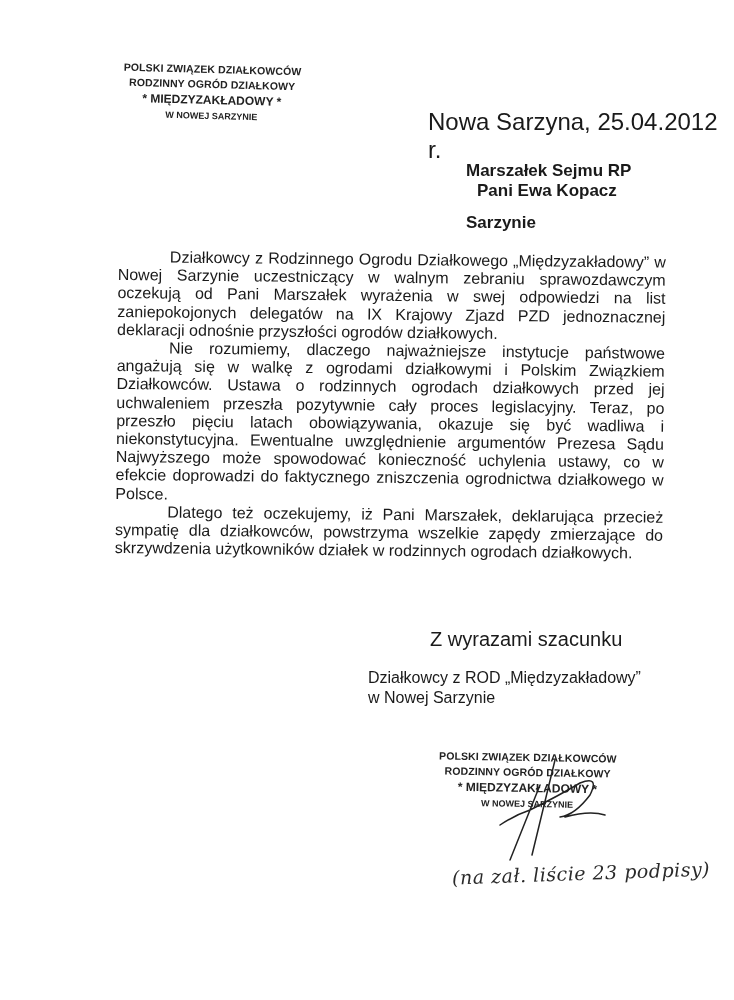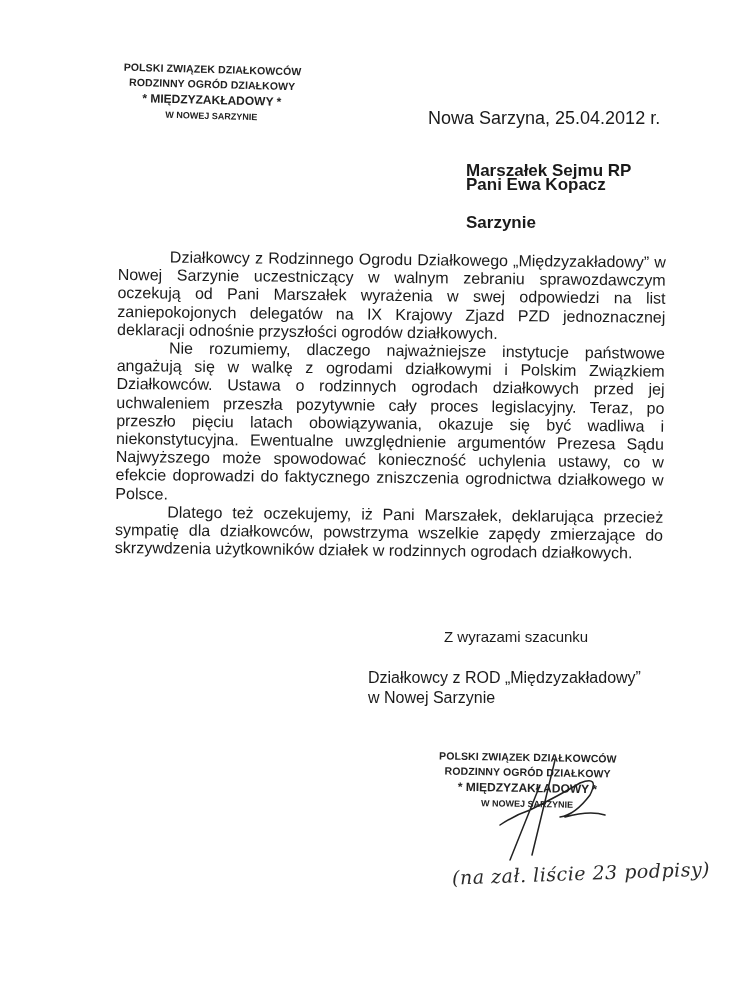--- a/index.html
+++ b/index.html
@@ -9,49 +9,49 @@
   }
   .stamp {
     position:absolute; text-align:center; font-family:"Liberation Sans", sans-serif;
     font-weight:bold; color:#222; text-transform:uppercase; line-height:1.45;
   }
   .stamp .l1, .stamp .l2 { font-size:10.5px; letter-spacing:0.1px; }
   .stamp .l3 { font-size:12px; }
   .stamp .l4 { font-size:9px; }
   #stamp-top { left:112px; top:62px; width:200px; transform:rotate(1.5deg); }
   #stamp-bottom { left:420px; top:750px; width:215px; transform:rotate(1deg); }
-  #date-line { position:absolute; left:428px; top:108px; font-size:18px; }
+  #date-line { position:absolute; left:428px; top:108px; font-size:24px; }
   .addressee { position:absolute; left:466px; font-size:17px; font-weight:bold; line-height:22px; }
   #body-text {
     position:absolute; left:118px; top:248px; width:548px; font-size:16px; line-height:18.2px;
     text-align:justify; transform:rotate(0.6deg); transform-origin:left top;
   }
   #body-text p { margin:0; text-indent:52px; }
-  #closing { position:absolute; left:444px; top:628px; font-size:15px; }
+  #closing { position:absolute; left:430px; top:628px; font-size:20px; }
   #signoff { position:absolute; left:368px; top:668px; width:295px; text-align:left; font-size:16px; line-height:20px; }
   #handwritten {
     position:absolute; left:452px; top:862px; font-family:"DejaVu Serif", serif; font-style:italic;
     font-size:19px; color:#2a2a2a; transform:rotate(-2deg); letter-spacing:0.5px;
   }
   #signature { position:absolute; left:470px; top:755px; }
 </style>
 </head>
 <body>
 
 <div id="stamp-top" class="stamp">
   <div class="l1">Polski Związek Działkowców</div>
   <div class="l2">Rodzinny Ogród Działkowy</div>
   <div class="l3">* Międzyzakładowy *</div>
   <div class="l4">w Nowej Sarzynie</div>
 </div>
 
 <div id="date-line">Nowa Sarzyna, 25.04.2012 r.</div>
 
 <div class="addressee" style="top:160px;">Marszałek Sejmu RP</div>
-<div class="addressee" style="top:174px;">Pani Ewa Kopacz</div>
+<div class="addressee" style="top:180px;margin-left:11px;">Pani Ewa Kopacz</div>
 <div class="addressee" style="top:212px;">Sarzynie</div>
 
 <div id="body-text">
   <p>Działkowcy z Rodzinnego Ogrodu Działkowego „Międzyzakładowy” w Nowej Sarzynie uczestniczący w walnym zebraniu sprawozdawczym oczekują od Pani Marszałek wyrażenia w swej odpowiedzi na list zaniepokojonych delegatów na IX Krajowy Zjazd PZD jednoznacznej deklaracji odnośnie przyszłości ogrodów działkowych.</p>
   <p>Nie rozumiemy, dlaczego najważniejsze instytucje państwowe angażują się w walkę z ogrodami działkowymi i Polskim Związkiem Działkowców. Ustawa o rodzinnych ogrodach działkowych przed jej uchwaleniem przeszła pozytywnie cały proces legislacyjny. Teraz, po przeszło pięciu latach obowiązywania, okazuje się być wadliwa i niekonstytucyjna. Ewentualne uwzględnienie argumentów Prezesa Sądu Najwyższego może spowodować konieczność uchylenia ustawy, co w efekcie doprowadzi do faktycznego zniszczenia ogrodnictwa działkowego w Polsce.</p>
   <p>Dlatego też oczekujemy, iż Pani Marszałek, deklarująca przecież sympatię dla działkowców, powstrzyma wszelkie zapędy zmierzające do skrzywdzenia użytkowników działek w rodzinnych ogrodach działkowych.</p>
 </div>
 
 <div id="closing">Z wyrazami szacunku</div>
 

